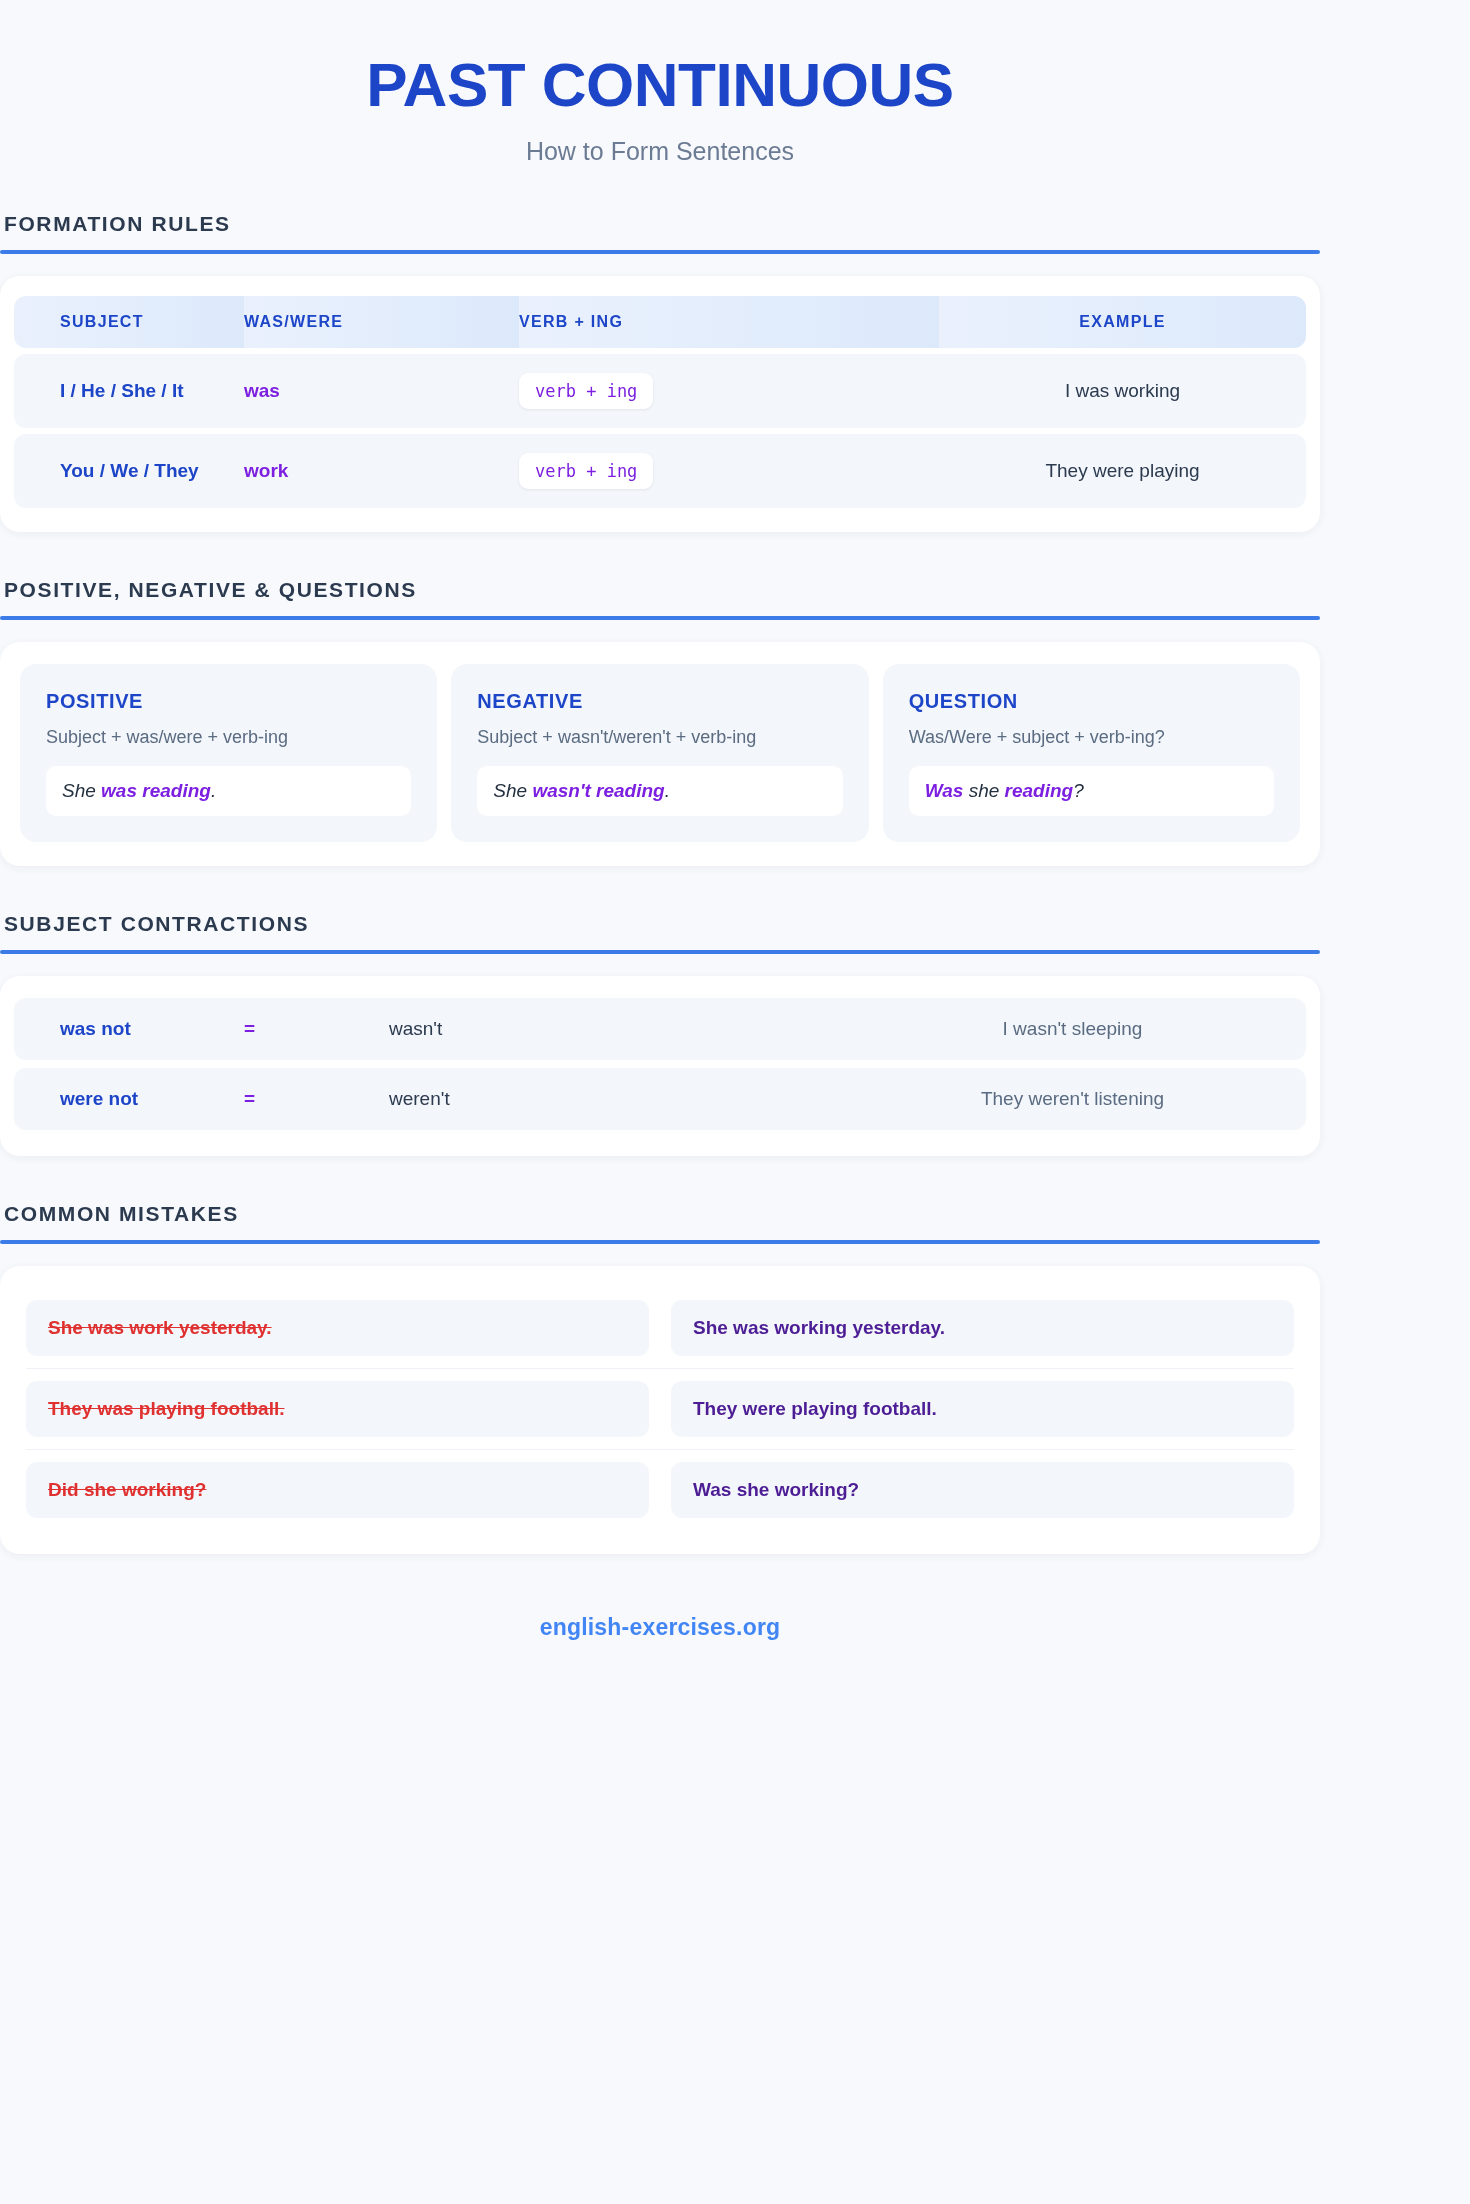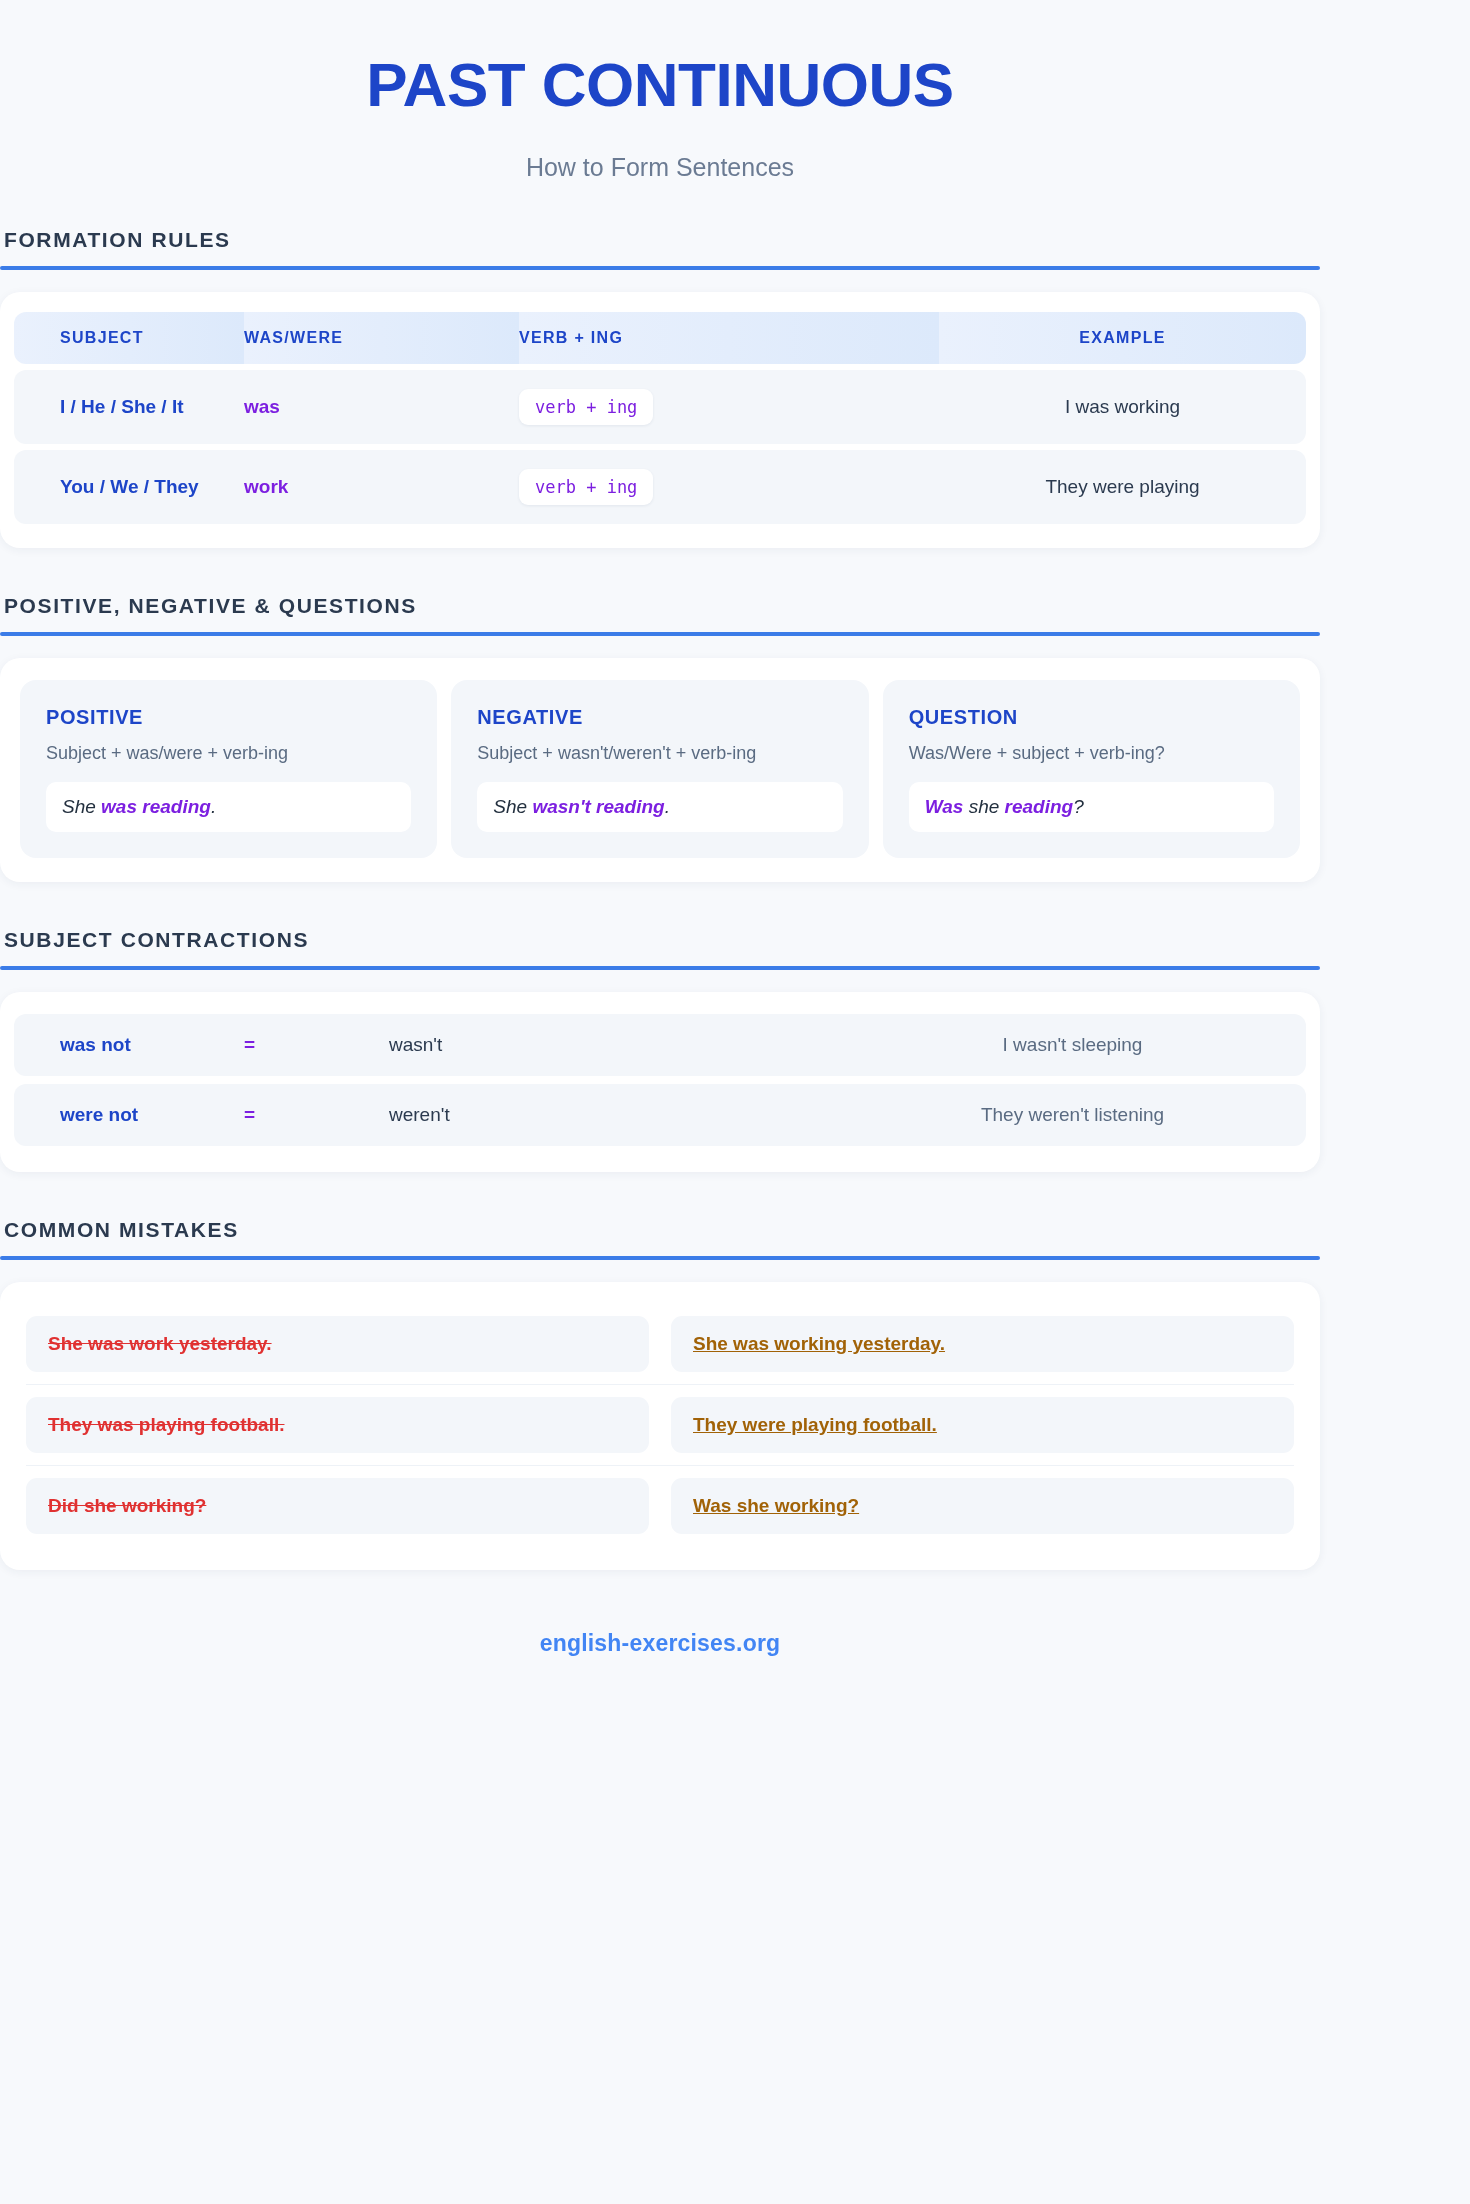--- a/index.html
+++ b/index.html
@@ -29,21 +29,21 @@
     font-size: 62px;
     font-weight: 800;
     letter-spacing: -0.5px;
     color: #1d45c8;
     line-height: 1.08;
   }
   .subtitle {
     text-align: center;
     font-size: 25px;
     color: #6b7b93;
-    margin-top: 34px;
+    margin-top: 18px;
     font-weight: 400;
   }
 
   
   .section {
     margin-top: 46px;
   }
   .section-head {
     font-size: 21px;
     font-weight: 700;
@@ -157,21 +157,21 @@
   .mist-row + .mist-row { border-top: 1px solid #eef2f7; justify-content: flex-end; }
   .mist-cell {
     flex: 1;
     background: #f3f6fa;
     border-radius: 11px;
     padding: 17px 22px;
     font-size: 19px;
     font-weight: 700;
   }
   .mist-wrong { color: #e03131; text-decoration: line-through; }
-  .mist-right { color: #a16207; text-decoration: underline; }
+  .mist-right { color: #4c1d95; }
 
   
   .footer {
     text-align: center;
     margin-top: 60px;
     font-size: 23px;
     font-weight: 700;
     color: #4285f4;
     letter-spacing: 0.2px;
   }

